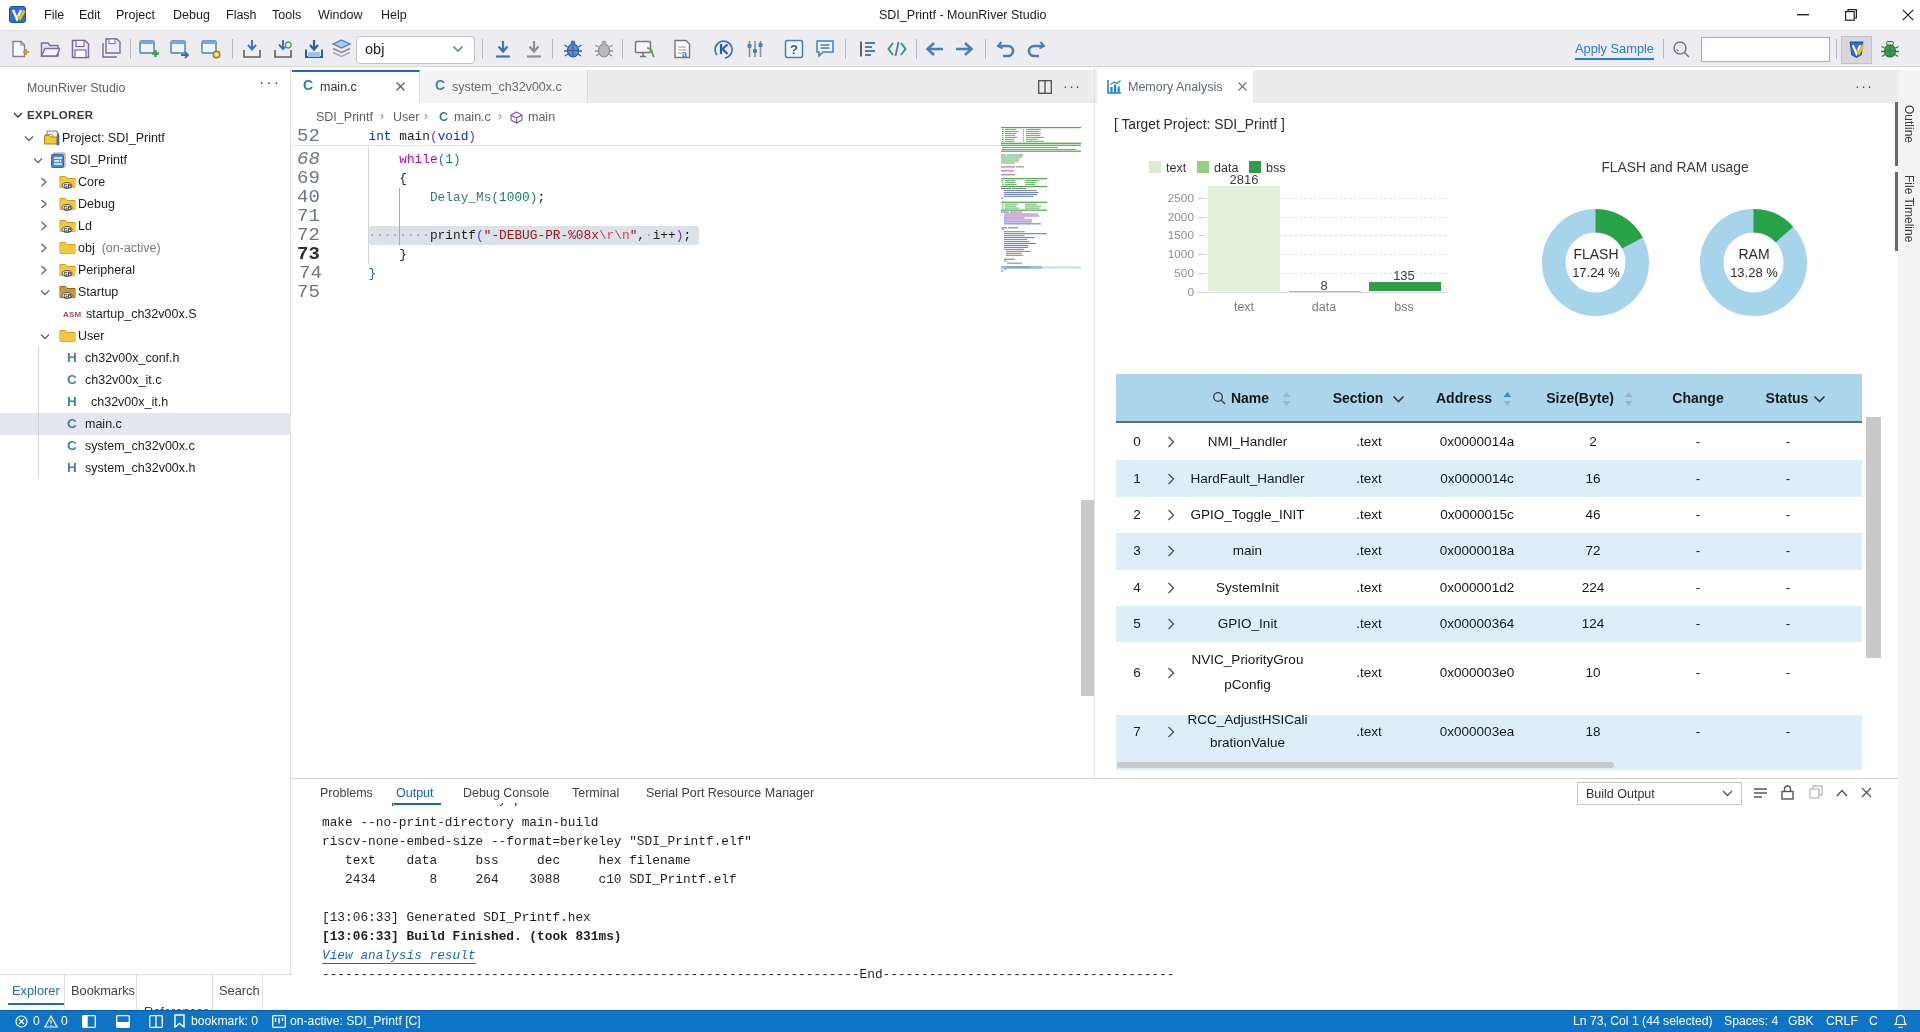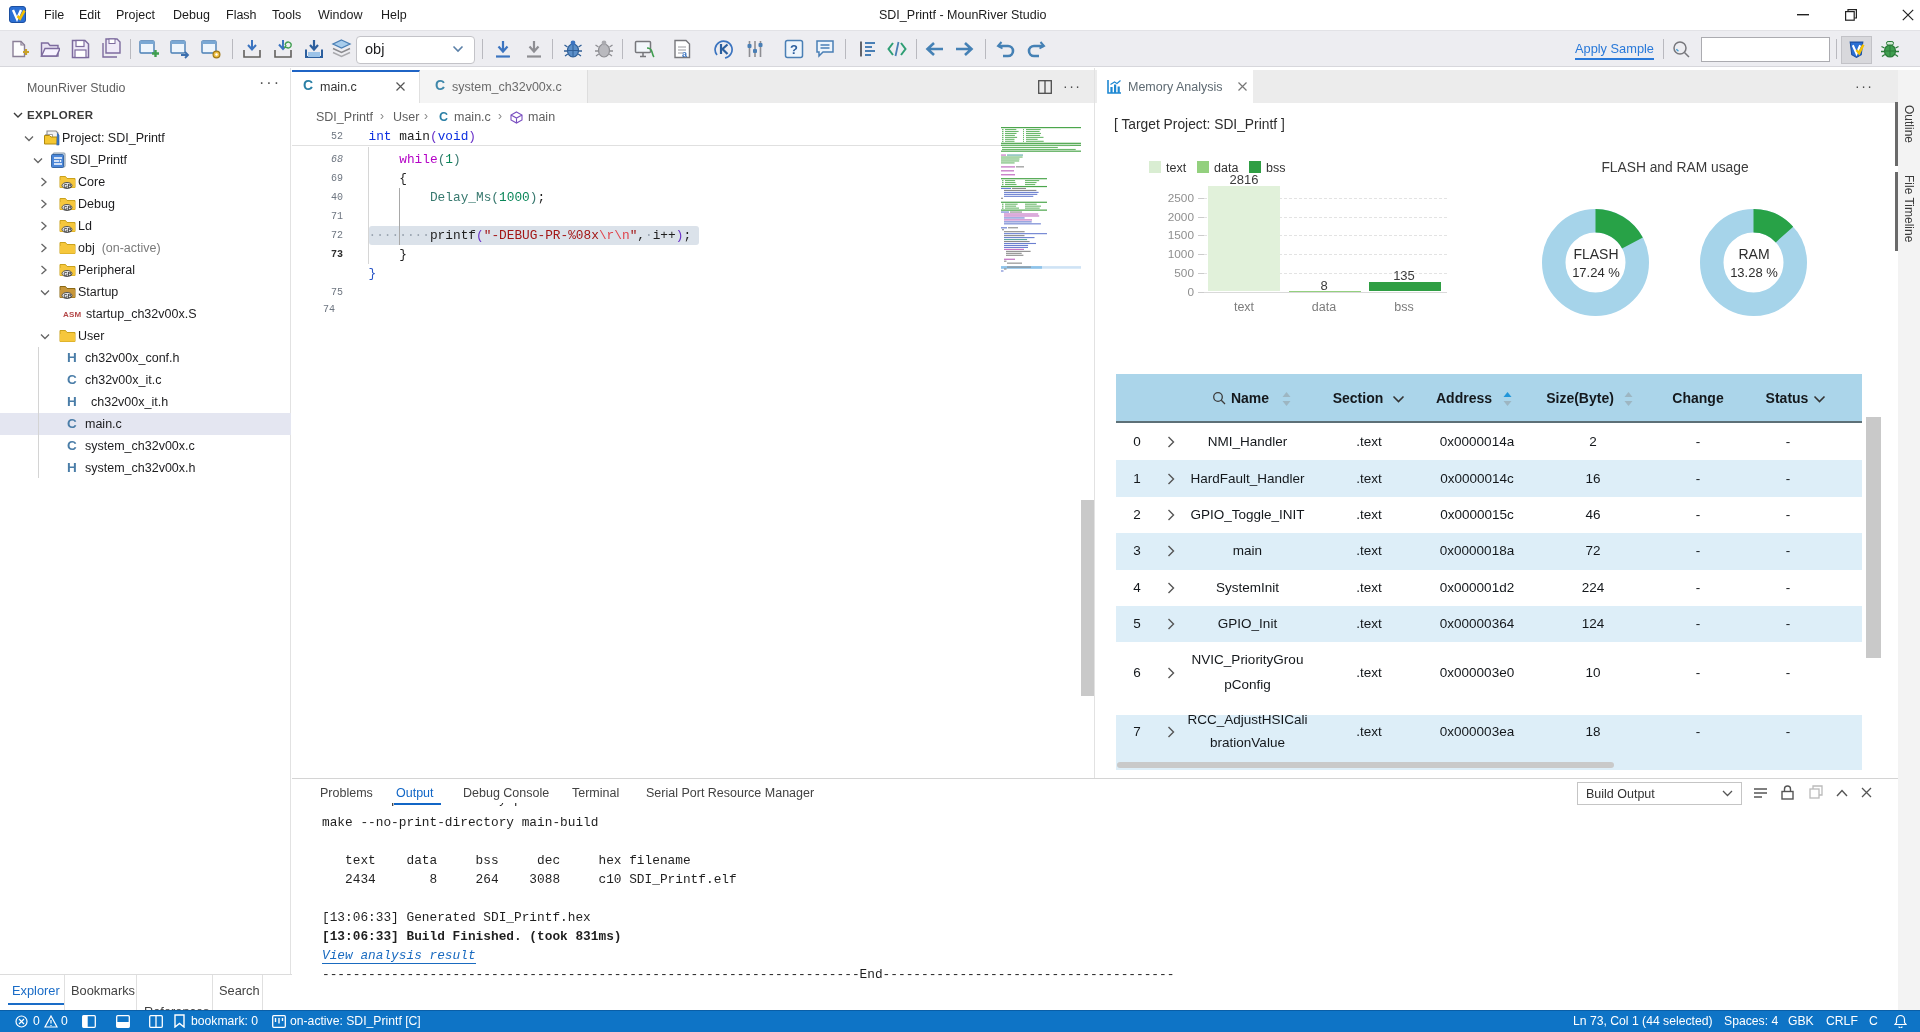--- a/index.html
+++ b/index.html
@@ -3,21 +3,21 @@
 <meta charset="utf-8">
 <style>
 *{margin:0;padding:0;box-sizing:border-box}
 html,body{width:1920px;height:1032px;overflow:hidden}
 body{position:relative;font-family:"Liberation Sans",sans-serif;background:#fff;color:#1e1e1e}
 .ab{position:absolute}
 .menu-item{position:absolute;top:0;height:30px;line-height:30px;font-size:12.5px;color:#1b1b1b}
 .tl-sep{position:absolute;top:39px;height:20px;width:1px;background:#b9b9bf}
 .tree-row{position:absolute;left:0;width:291px;height:22px;font-size:12.5px;color:#1d1d1f;line-height:22px}
 .code-line{position:absolute;left:0;white-space:pre;font-family:"Liberation Mono",monospace;font-size:12.8px;line-height:19px;height:19px}
-.ln{position:absolute;width:46px;text-align:right;color:#6e7681;font-family:"Liberation Mono",monospace;font-size:10px;line-height:19px;height:19px}
+.ln{position:absolute;width:46px;color:#6e7681;font-family:"Liberation Mono",monospace;font-size:19px;line-height:19px;height:19px}
 .kw{color:#0c2fe0}.ctl{color:#b402c6}.num{color:#098658}.str{color:#a31515}.esc{color:#e0434c}.fn{color:#38796f}.par{color:#6a32c8}.blk{color:#1e1e1e}.brc{color:#2a56c6}
 .crow{position:absolute;left:322px;white-space:pre;font-family:"Liberation Mono",monospace;font-size:12.8px;line-height:19px;color:#1f1f1f}
 .th{position:absolute;top:0;height:49px;line-height:49px;font-weight:bold;font-size:14px;color:#14181c;text-align:center}
 .tc{position:absolute;font-size:13.5px;color:#14181c;text-align:center}
 .sb-item{position:absolute;height:21px;line-height:21px;font-size:12.2px;color:#fff}
 </style>
 </head>
 <body>
 
 <div class="ab" style="left:0;top:0;width:1920px;height:30px;background:#ffffff"></div>
@@ -373,21 +373,21 @@
 <div class="code-line" style="left:368.5px;top:150px"><span class="ctl">    while</span><span class="fn">(</span><span class="num">1</span><span class="fn">)</span></div>
 <div class="ln" style="left:297px;top:169px;">69</div>
 <div class="code-line" style="left:368.5px;top:169px"><span class="blk">    {</span></div>
 <div class="ln" style="left:297px;top:188px;">40</div>
 <div class="code-line" style="left:368.5px;top:188px"><span class="fn">        Delay_Ms(</span><span class="num">1000</span><span class="fn">)</span><span class="blk">;</span></div>
 <div class="ln" style="left:297px;top:207px;">71</div>
 <div class="ln" style="left:297px;top:226px;">72</div>
 <div class="code-line" style="left:368.5px;top:226px"><span style="color:#9aa5b1">········</span><span class="blk">printf</span><span class="par">(</span><span class="str">"-DEBUG-PR-%08x</span><span class="esc">\r\n</span><span class="str">"</span><span class="blk">,</span><span style="color:#9aa5b1">·</span><span class="blk">i++</span><span class="par">)</span><span class="blk">;</span></div>
 <div class="ln" style="left:297px;top:245px;font-weight:bold;color:#2f2f2f;">73</div>
 <div class="code-line" style="left:368.5px;top:245px"><span class="blk">    }</span></div>
-<div class="ln" style="left:289px;top:264px;margin-top:36px;">74</div>
+<div class="ln" style="left:299px;top:264px;">74</div>
 <div class="code-line" style="left:368.5px;top:264px"><span class="brc">}</span></div>
 <div class="ln" style="left:297px;top:283px;">75</div>
 <svg class="ab" style="left:1001px;top:127px" width="81" height="149" viewBox="0 0 81 149">
     <rect x="0.0" y="0.00" width="80.0" height="1.20" fill="#4ca64c" fill-opacity="1.0"></rect>
     <rect x="1.0" y="1.97" width="1.5" height="1.20" fill="#6cb86c" fill-opacity="1.0"></rect>
     <rect x="4.0" y="1.97" width="11.3" height="1.10" fill="#6cb86c" fill-opacity="1.0"></rect>
     <rect x="22.0" y="1.97" width="1.0" height="1.20" fill="#6cb86c" fill-opacity="1.0"></rect>
     <rect x="25.0" y="1.97" width="14.7" height="1.10" fill="#6cb86c" fill-opacity="1.0"></rect>
     <rect x="1.0" y="3.93" width="1.5" height="1.20" fill="#6cb86c" fill-opacity="1.0"></rect>
     <rect x="4.0" y="3.93" width="13.6" height="1.10" fill="#6cb86c" fill-opacity="1.0"></rect>
@@ -705,20 +705,21 @@
   </svg>
 <svg class="ab" style="left:1836px;top:789px" width="12" height="8" viewBox="0 0 12 8">
     <path d="M1 7 L6 1.5 L11 7" fill="none" stroke="#555" stroke-width="1.4"></path>
   </svg>
 <svg class="ab" style="left:1861px;top:787px" width="11" height="11" viewBox="0 0 11 11">
     <path d="M1 1 L10 10 M10 1 L1 10" stroke="#555" stroke-width="1.3"></path>
   </svg>
 <div class="ab" style="left:293px;top:803px;width:1590px;height:205px;overflow:hidden">
 <div class="crow" style="left:29px;top:-13px">ake --no-print-directory pre-build main-build</div>
 <div class="crow" style="left:29px;top:10px">make --no-print-directory main-build</div>
+<div class="crow" style="left:29px;top:29px">riscv-none-embed-size --format=berkeley "SDI_Printf.elf"</div>
 <div class="crow" style="left:29px;top:48px">   text    data     bss     dec     hex filename</div>
 <div class="crow" style="left:29px;top:67px">   2434       8     264    3088     c10 SDI_Printf.elf</div>
 <div class="crow" style="left:29px;top:105px">[13:06:33] Generated SDI_Printf.hex</div>
 <div class="crow" style="left:29px;top:124px;font-weight:bold">[13:06:33] Build Finished. (took 831ms)</div>
 <div class="crow" style="left:29px;top:143px;font-style:italic;color:#1a6bc0"><span style="border-bottom:1px solid #1a6bc0">View analysis result</span></div>
 <div class="crow" style="left:29px;top:162px">----------------------------------------------------------------------End--------------------------------------</div>
 </div>
 
 <div class="ab" style="left:1898px;top:70px;width:22px;height:941px;background:#f3f3f3"></div>
 <div class="ab" style="left:1895px;top:102px;width:3px;height:64px;background:#6a6a6a"></div>

